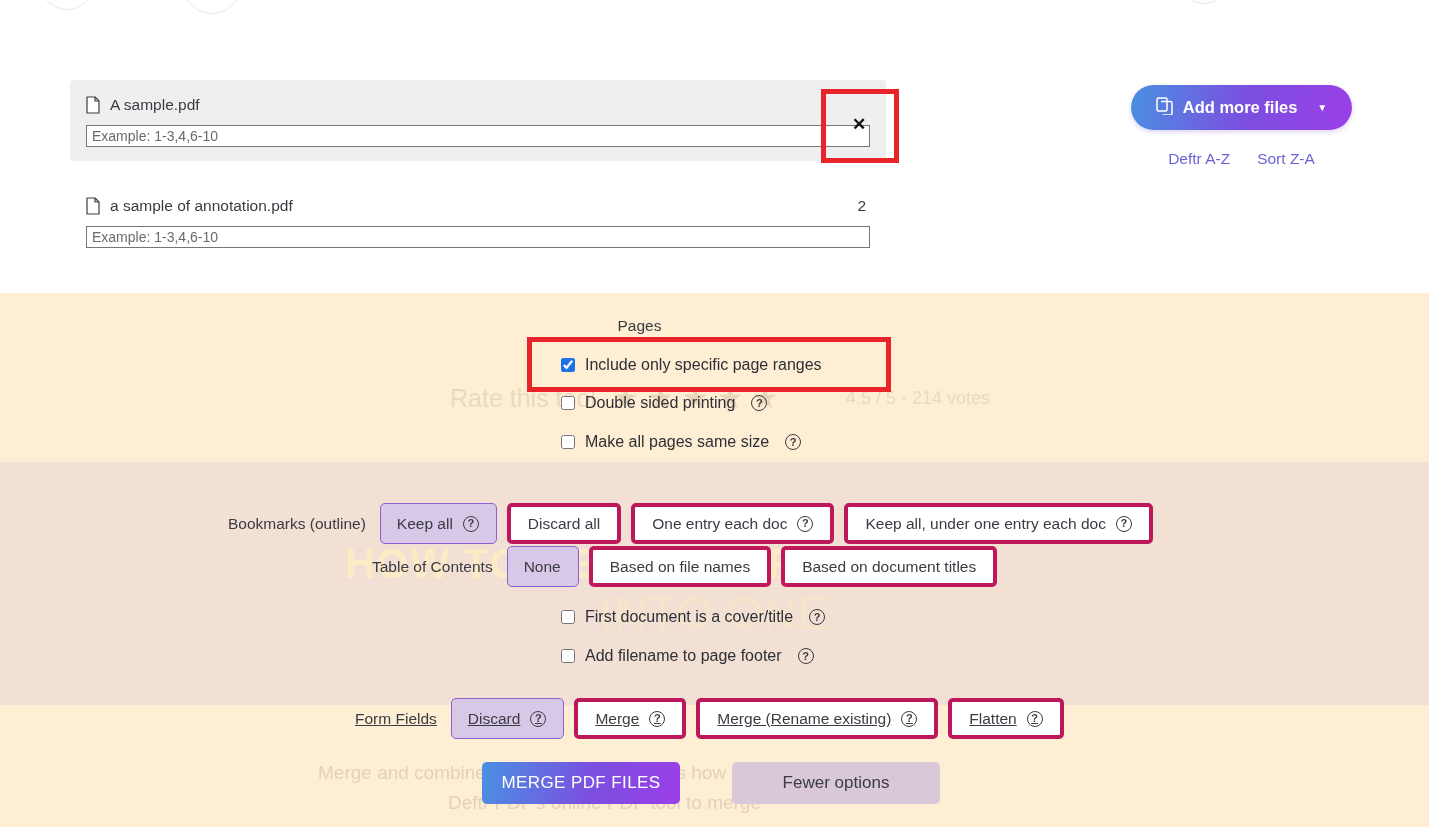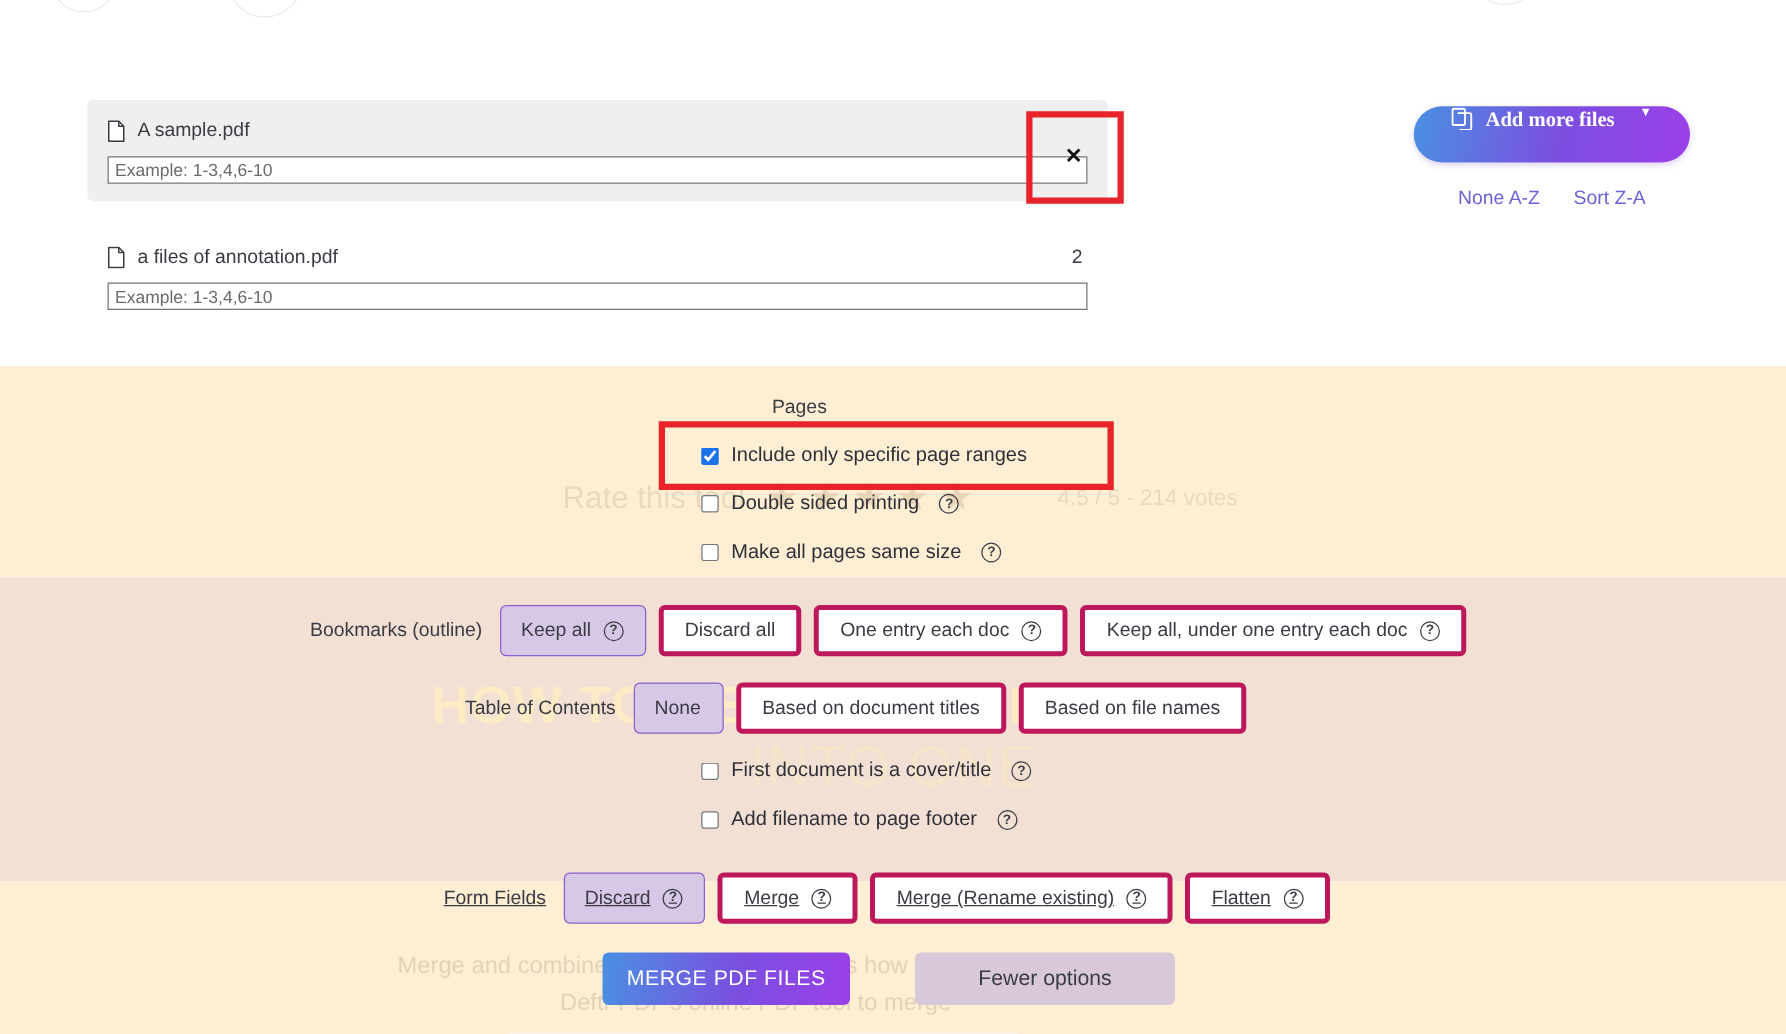--- a/index.html
+++ b/index.html
@@ -106,24 +106,25 @@
 
   
   #add-more-files-button {
     position: absolute;
     left: 1131px; top: 85px;
     width: 221px; height: 45px;
     border: none;
     border-radius: 23px;
     background: linear-gradient(100deg, #4a90e2 0%, #7b4fe0 52%, #9b3fe8 100%);
     color: #ffffff;
-    font-family: Liberation Serif, serif;
+    font-family: Liberation Sans, sans-serif;
     font-size: 16.5px;
     font-weight: bold;
     display: flex;
+    align-items: center;
     justify-content: center;
     gap: 9px;
     cursor: pointer;
     box-shadow: 0 2px 5px rgba(120,80,200,0.25);
   }
   #add-more-files-button .caret {
     margin-left: 11px;
     font-size: 10px;
     line-height: 1;
   }
@@ -180,21 +181,21 @@
   }
 
   
   .opt-row {
     position: absolute;
     display: flex;
     align-items: center;
     gap: 10px;
     white-space: nowrap;
   }
-  #row-bookmarks { left: 228px; top: 484px; margin-left: 20px; }
+  #row-bookmarks { left: 228px; top: 503px; }
   #row-toc       { left: 372px; top: 546px; }
   #row-formfields { left: 355px; top: 698px; text-decoration: underline; }
 
   .opt-label { font-size: 15.5px; color: #3b3b44; margin-right: 4px; }
 
   .opt-btn {
     display: inline-flex;
     align-items: center;
     gap: 4px;
     height: 41px;
@@ -279,41 +280,41 @@
   </div>
 
   <div class="file-card" style="margin-top:20px;">
     <div class="file-head">
       <span class="doc-icon">
         <svg width="14" height="18" viewBox="0 0 14 18">
           <path d="M1 1 H9 L13 5 V17 H1 Z" fill="#ffffff" stroke="#3b3b44" stroke-width="1.2" stroke-linejoin="round"></path>
           <path d="M9 1 V5 H13" fill="none" stroke="#3b3b44" stroke-width="1.2" stroke-linejoin="round"></path>
         </svg>
       </span>
-      <span class="file-name">a files of annotation.pdf</span>
+      <span class="file-name">a sample of annotation.pdf</span>
       <span class="page-count">2</span>
     </div>
     <input class="range-input" type="text" placeholder="Example: 1-3,4,6-10" style="">
   </div>
 
 </div>
 
 <button id="add-more-files-button">
   <span>
     <svg width="18" height="18" viewBox="0 0 18 18">
       <rect x="1" y="1" width="10" height="13" rx="1.5" fill="none" stroke="#ffffff" stroke-width="1.5"></rect>
       <path d="M5 4.5 H14.5 A1.5 1.5 0 0 1 16 6 V16.5 A1.5 1.5 0 0 1 14.5 18 H6.5" fill="none" stroke="#ffffff" stroke-width="1.5"></path>
     </svg>
   </span>
   <span>Add more files</span>
   <span class="caret">▼</span>
 </button>
 
 <div id="sort-links">
-  <a>None A-Z</a>
+  <a>Deftr A-Z</a>
   <a>Sort Z-A</a>
 </div>
 
 <div class="annot-box" id="annot-remove"></div>
 <div class="annot-box" id="annot-checkbox"></div>
 
 <div id="pages-label">Pages</div>
 
 <label class="check-row" id="row-include-ranges">
   <input type="checkbox" checked="" style="">
@@ -350,24 +351,24 @@
     <span class="helpq">?</span>
   </button>
 </div>
 
 <div class="opt-row" id="row-toc">
   <span class="opt-label">Table of Contents</span>
   <button class="opt-btn selected">
     <span>None</span>
   </button>
   <button class="opt-btn">
+    <span>Based on file names</span>
+  </button>
+  <button class="opt-btn">
     <span>Based on document titles</span>
-  </button>
-  <button class="opt-btn">
-    <span>Based on file names</span>
   </button>
 </div>
 
 <label class="check-row" id="row-cover">
   <input type="checkbox" style="">
   <span>First document is a cover/title</span>
   <span class="helpq">?</span>
 </label>
 
 <label class="check-row" id="row-footer">

